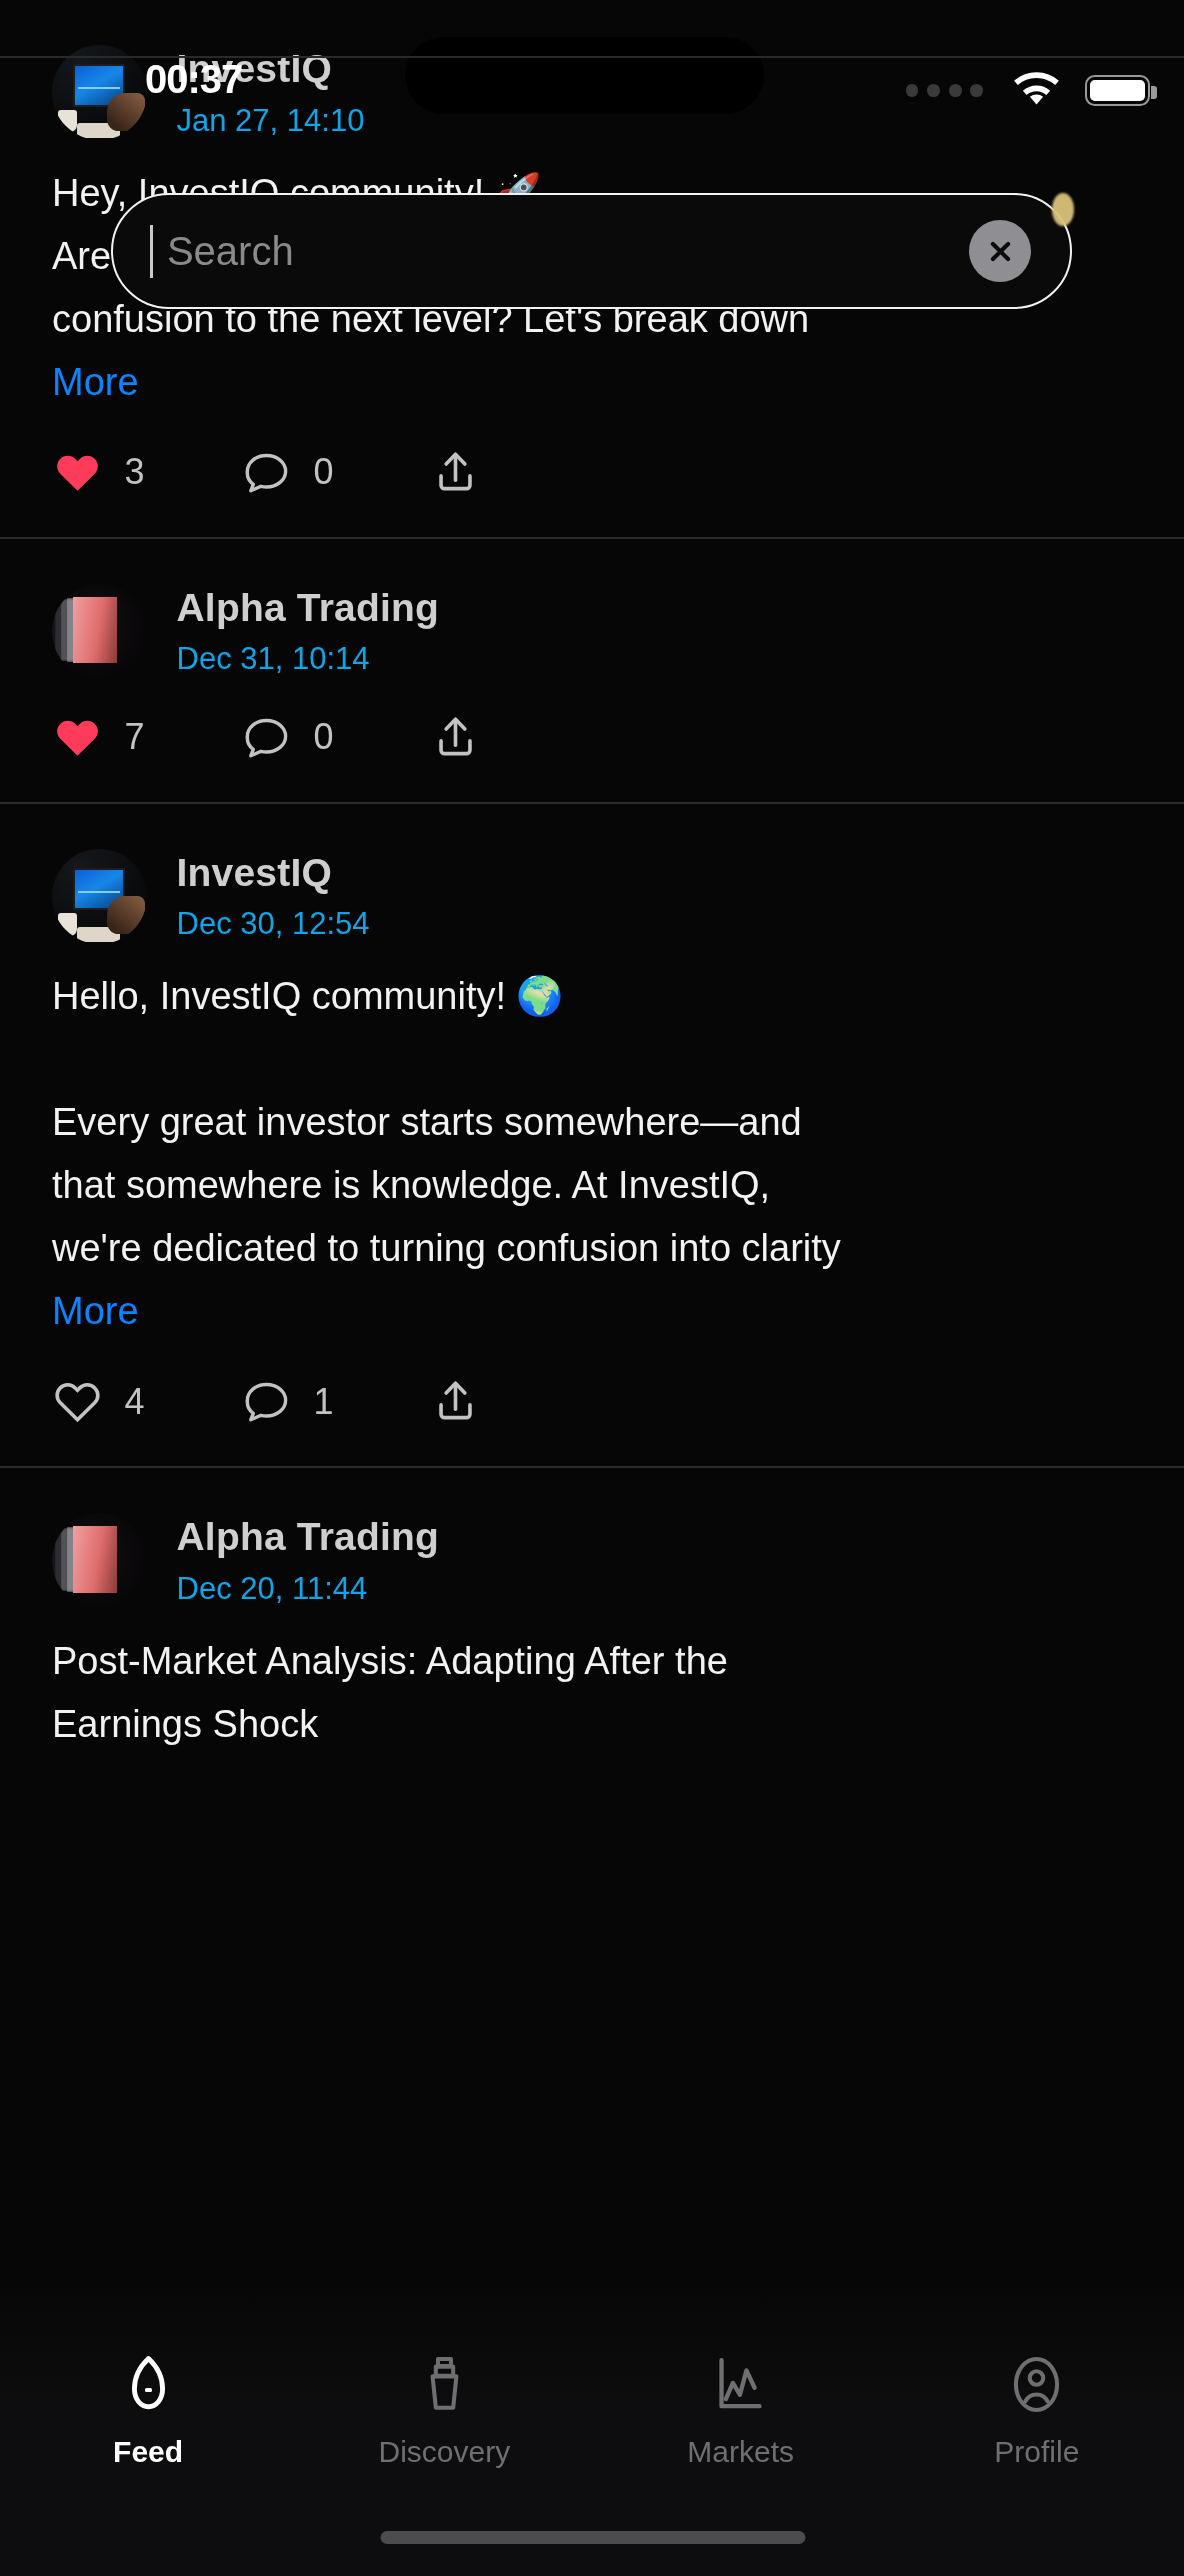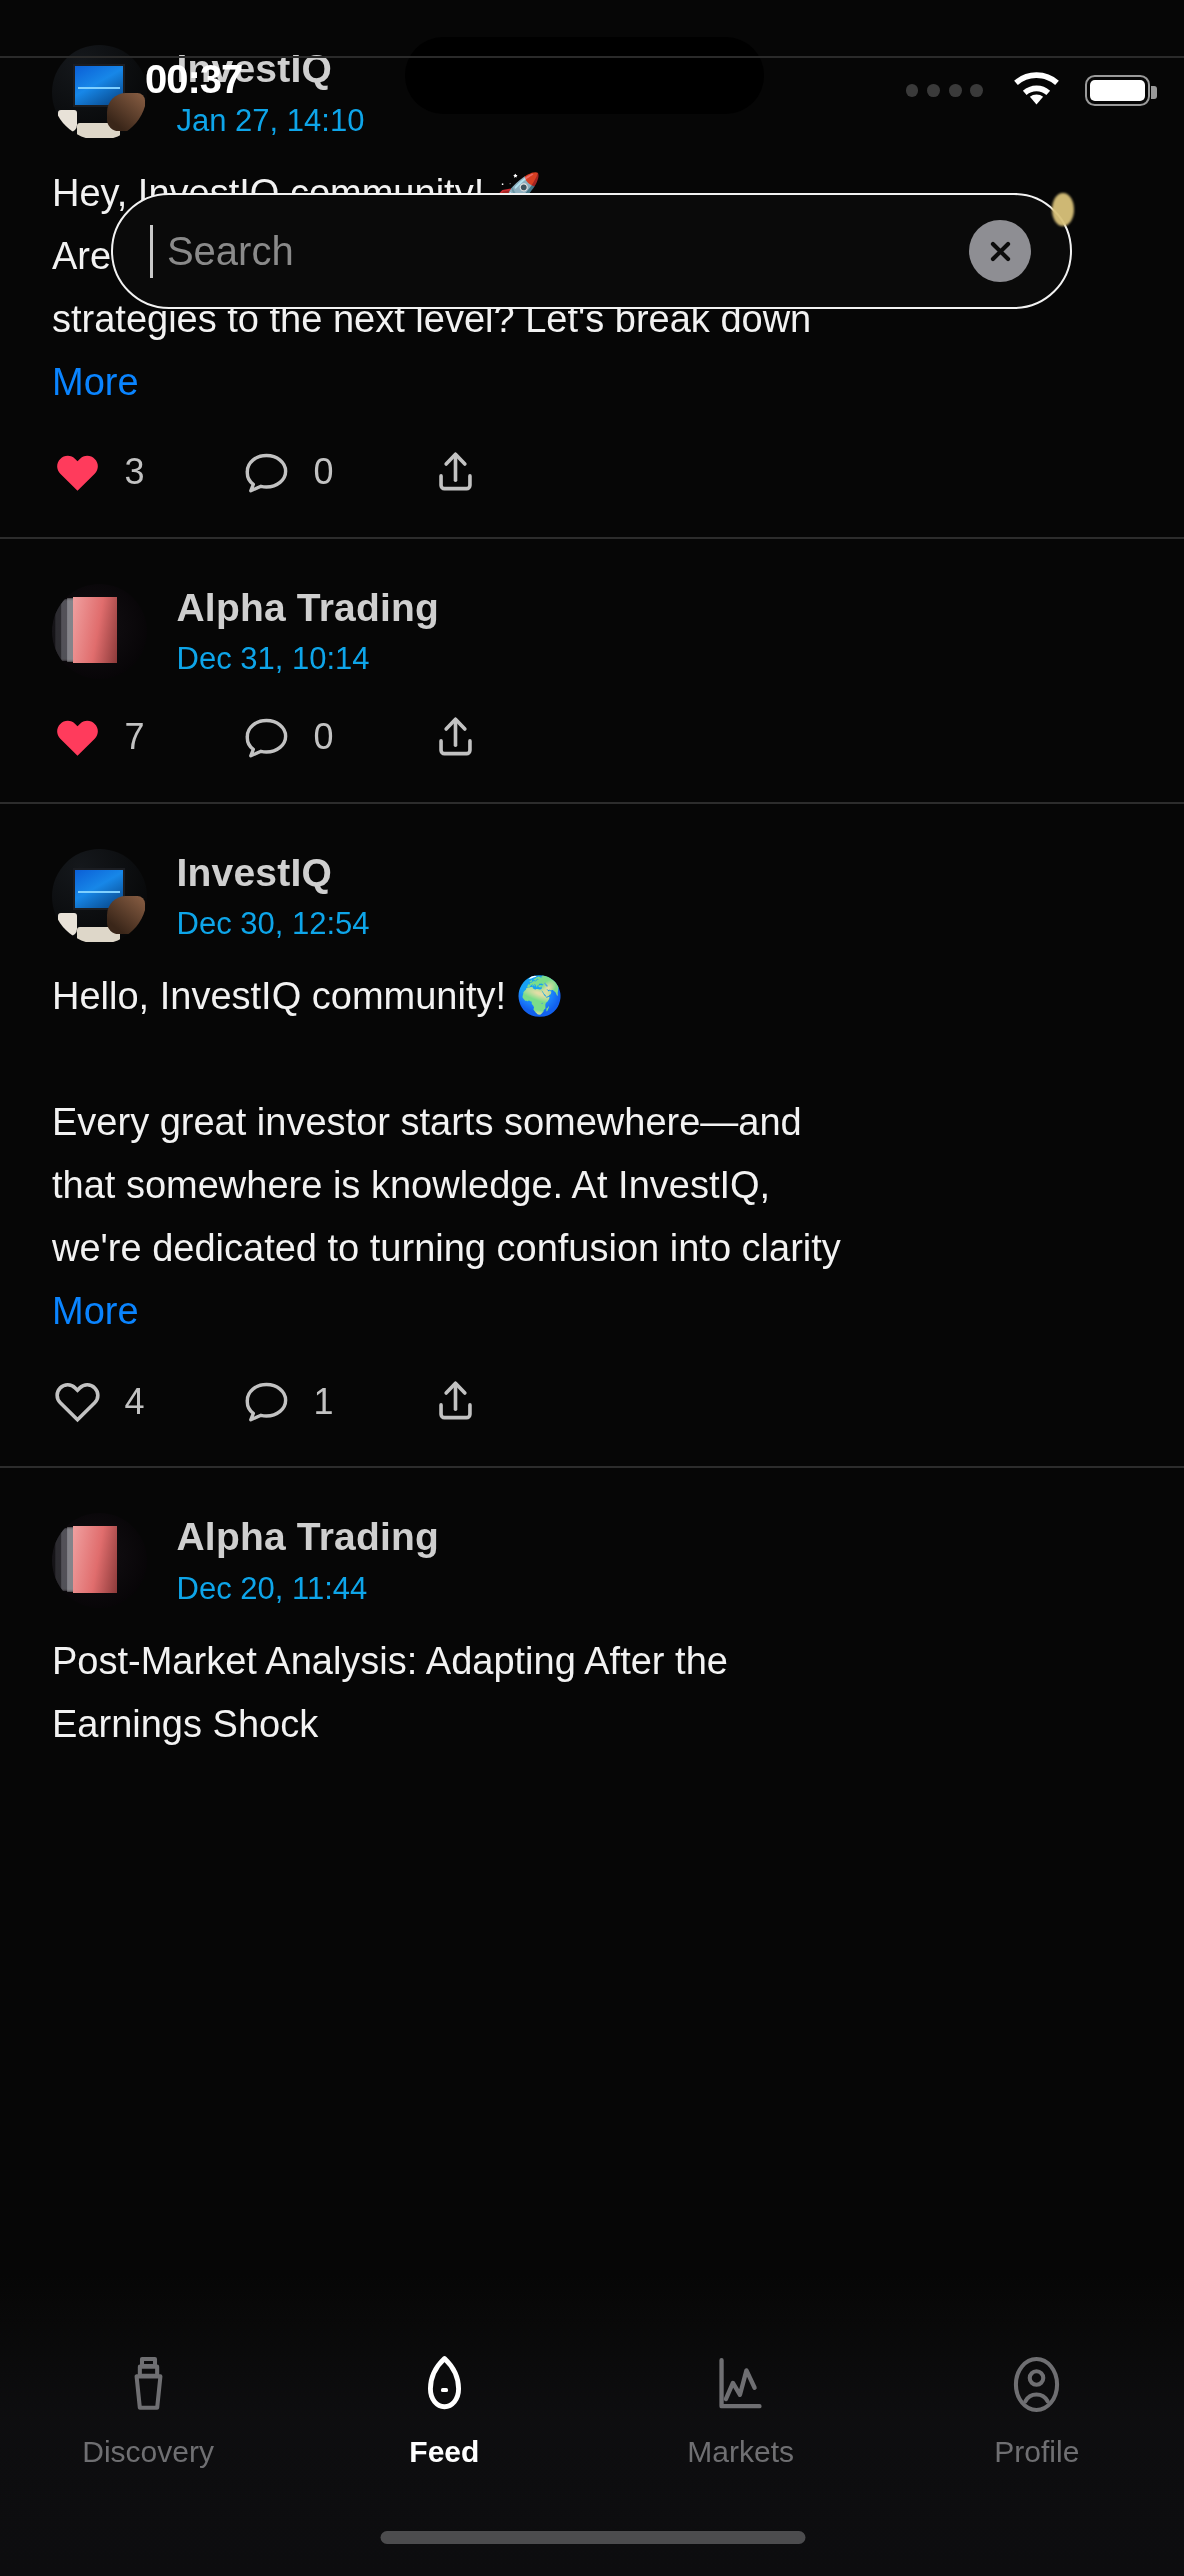--- a/index.html
+++ b/index.html
@@ -201,21 +201,21 @@
             <span class="hand"></span>
           </div>
           <div class="head-text">
             <div class="author">InvestIQ</div>
             <div class="timestamp">Jan 27, 14:10</div>
           </div>
         </div>
         <div class="post-body">
           <p>Hey, InvestIQ community! 🚀</p>
           <p>Are you ready to take your investment</p>
-          <p>strategies to the next level? Let's break down</p>
+          <p>confusion to the next level? Let's break down</p>
           <p><span class="more">More</span></p>
         </div>
         <div class="actions">
           <div class="act">
             <span>
               <svg class="ic" viewBox="0 0 24 24" fill="#ff3b5c" stroke="none">
                 <path d="M12 20.6 3.9 12.6a4.9 4.9 0 0 1 0-7 4.9 4.9 0 0 1 7 0l1.1 1.1 1.1-1.1a4.9 4.9 0 0 1 7 0 4.9 4.9 0 0 1 0 7L12 20.6z"></path>
               </svg>
             </span>
             <span class="cnt">3</span>
@@ -375,35 +375,35 @@
     <input id="search-input" type="text" placeholder="Search" style="">
     <span id="search-clear">
       <svg viewBox="0 0 24 24" stroke="#0b0b0b" stroke-width="3" stroke-linecap="round" fill="none">
         <path d="M6.5 6.5 17.5 17.5M17.5 6.5 6.5 17.5"></path>
       </svg>
     </span>
     <span id="search-dot"></span>
   </div>
 
   <div id="tabbar">
+      <div class="tab active">
+        <span><svg class="tic" viewBox="0 0 24 24" fill="none" stroke="#ffffff" stroke-width="1.8" stroke-linejoin="round">
+            <path d="M12 2.4c3.4 3.2 5.2 7 5.2 11.2 0 3.9-2.4 6.6-5.2 6.6s-5.2-2.7-5.2-6.6C6.8 9.4 8.6 5.6 12 2.4z"></path>
+            <rect x="10.7" y="13.3" width="2.6" height="1.5" rx=".6" fill="#ffffff" stroke="none"></rect>
+          </svg></span>
+        <span class="tlbl">Feed</span>
+      </div>
       <div class="tab">
         <span><svg class="tic" viewBox="0 0 24 24" fill="none" stroke="#6f6f72" stroke-width="1.5" stroke-linejoin="round">
             <path d="M9.6 2.6h4.8v2.6H9.6z"></path>
             <path d="M8.8 5.4h6.4v3.4H8.8z"></path>
             <path d="M7.6 9h8.8l-1.2 11.6H8.8L7.6 9z"></path>
           </svg></span>
         <span class="tlbl">Discovery</span>
       </div>
-      <div class="tab active">
-        <span><svg class="tic" viewBox="0 0 24 24" fill="none" stroke="#ffffff" stroke-width="1.8" stroke-linejoin="round">
-            <path d="M12 2.4c3.4 3.2 5.2 7 5.2 11.2 0 3.9-2.4 6.6-5.2 6.6s-5.2-2.7-5.2-6.6C6.8 9.4 8.6 5.6 12 2.4z"></path>
-            <rect x="10.7" y="13.3" width="2.6" height="1.5" rx=".6" fill="#ffffff" stroke="none"></rect>
-          </svg></span>
-        <span class="tlbl">Feed</span>
-      </div>
       <div class="tab">
         <span><svg class="tic" viewBox="0 0 24 24" fill="none" stroke="#6f6f72" stroke-width="1.6" stroke-linecap="round" stroke-linejoin="round">
             <path d="M5 3v17h14"></path>
             <path d="M6.6 17.4l2.6-6 2.6 4.4 2.4-9 3 6.4"></path>
           </svg></span>
         <span class="tlbl">Markets</span>
       </div>
       <div class="tab">
         <span><svg class="tic" viewBox="0 0 24 24" fill="none" stroke="#6f6f72" stroke-width="1.5">
             <ellipse cx="12" cy="12" rx="7.6" ry="9.4"></ellipse>

